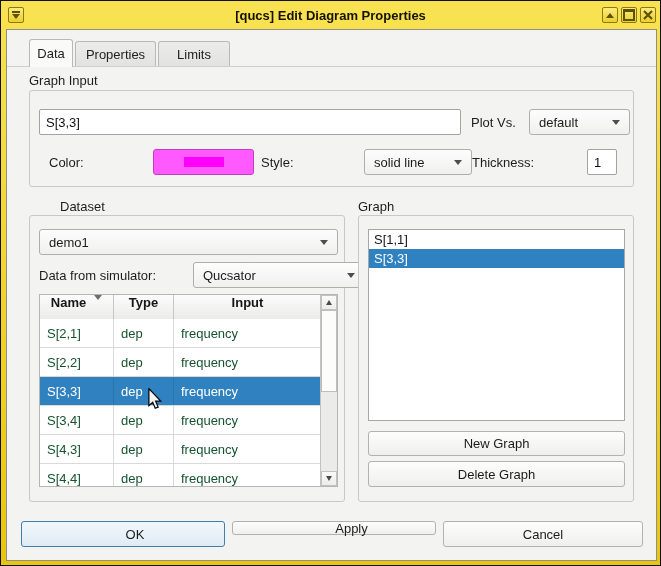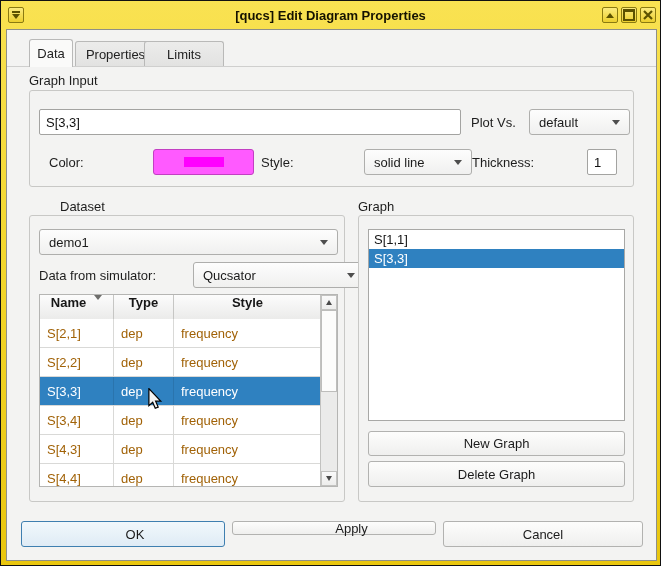--- a/index.html
+++ b/index.html
@@ -53,21 +53,21 @@
   .colorbtn .swatch{width:40px;height:10px;background:var(--graph-color,#ff00ff);}
   
   .table{background:#fff;border:1px solid #b5b5b3;overflow:hidden;}
   .thead{display:flex;height:24px;background:linear-gradient(#fcfcfc,#ebebea);
     border-bottom:1px solid #bdbdbb;}
   .thcell{display:flex;justify-content:center;font-size:13px;font-weight:bold;color:#161616;
     border-right:1px solid #c6c6c4;box-sizing:border-box;}
   .sortind{margin-left:8px;width:0;height:0;border-left:4px solid transparent;border-right:4px solid transparent;border-top:5px solid #6e6e6c;}
   .tbody{position:absolute;left:0;top:24px;right:16px;bottom:0;overflow:hidden;}
   .trow{display:flex;height:29px;box-sizing:border-box;border-bottom:1px solid #d9d9d7;background:#fff;}
-  .tcell{display:flex;align-items:center;padding-left:7px;font-size:13px;color:#a16207;
+  .tcell{display:flex;align-items:center;padding-left:7px;font-size:13px;color:#14532d;
     border-right:1px solid #d9d9d7;box-sizing:border-box;}
   .tcell.c0{width:74px;}.tcell.c1{width:60px;}.tcell.c2{flex:1;border-right:none;}
   .trow.selected{background:var(--sel,#2f81c0);}
   .trow.selected .tcell{color:#fff;border-right-color:#2a74ad;}
   
   .vscroll{position:absolute;top:0;right:0;width:16px;bottom:0;background:#ebebea;border-left:1px solid #c2c2c0;}
   .sbtn{position:absolute;left:0;right:0;height:15px;background:linear-gradient(#fafafa,#ededec);
     border:1px solid #c2c2c0;box-sizing:border-box;display:flex;align-items:center;justify-content:center;}
   .sbtn.up{top:0;}
   .sbtn.down{bottom:0;}
@@ -102,21 +102,21 @@
         <path d="M1 1 L9 9 M9 1 L1 9" stroke="#5c5200" stroke-width="2.2"></path>
       </svg>
     </div>
   </div>
 
   <div class="content">
 
     <div class="tabline"></div>
     <div class="tab active" style="left:22px;top:9px;width:44px;height:28px;">Data</div>
     <div class="tab" style="left:68px;top:11px;width:81px;height:25px;">Properties</div>
-    <div class="tab" style="left:137px;top:11px;width:80px;height:25px;">Limits</div>
+    <div class="tab" style="left:151px;top:11px;width:72px;height:25px;">Limits</div>
 
     <div class="abs lbl" style="left:22px;top:42px;height:16px;">Graph Input</div>
     <div class="abs gbox" style="left:22px;top:60px;width:605px;height:97px;"></div>
 
     <input class="abs tinput" style="left: 32px; top: 79px; width: 422px; height: 26px;" value="S[3,3]">
     <div class="abs lbl" style="left:464px;top:79px;height:26px;">Plot Vs.</div>
     <div class="abs combo" style="left:522px;top:79px;width:101px;height:26px;">
       <span>default</span>
       <span class="arrow"></span>
     </div>
@@ -149,21 +149,21 @@
     <div class="abs table" style="left:32px;top:264px;width:299px;height:193px;">
       <div class="thead" style="margin-right:16px;">
         <div class="thcell" style="width:74px;">
           <span>Name</span>
           <span class="sortind"></span>
         </div>
         <div class="thcell" style="width:60px;">
           <span>Type</span>
         </div>
         <div class="thcell" style="flex:1;border-right:none;">
-          <span>Style</span>
+          <span>Input</span>
         </div>
       </div>
       <div class="tbody">
           <div class="trow">
             <div class="tcell c0">S[2,1]</div>
             <div class="tcell c1">dep</div>
             <div class="tcell c2">frequency</div>
           </div>
           <div class="trow">
             <div class="tcell c0">S[2,2]</div>

